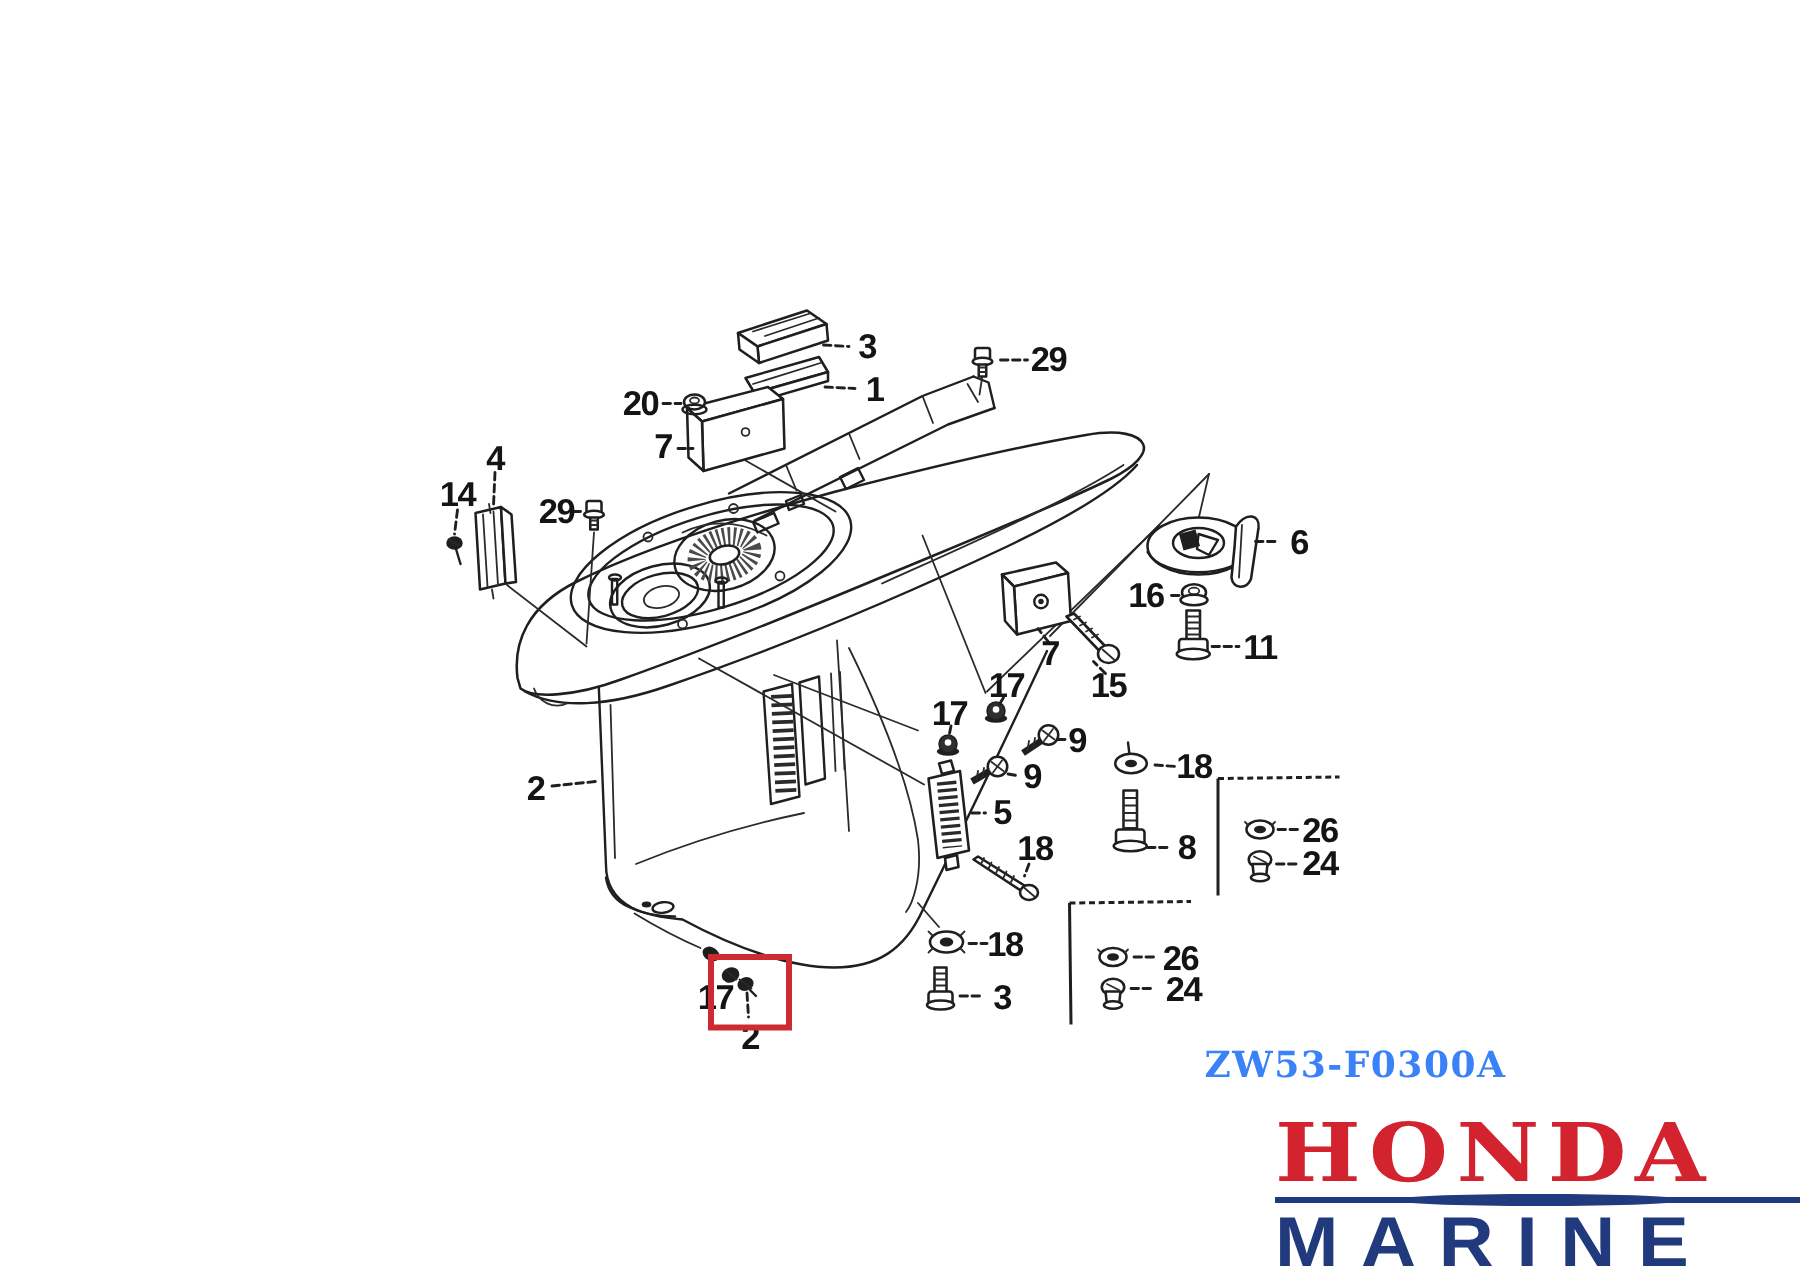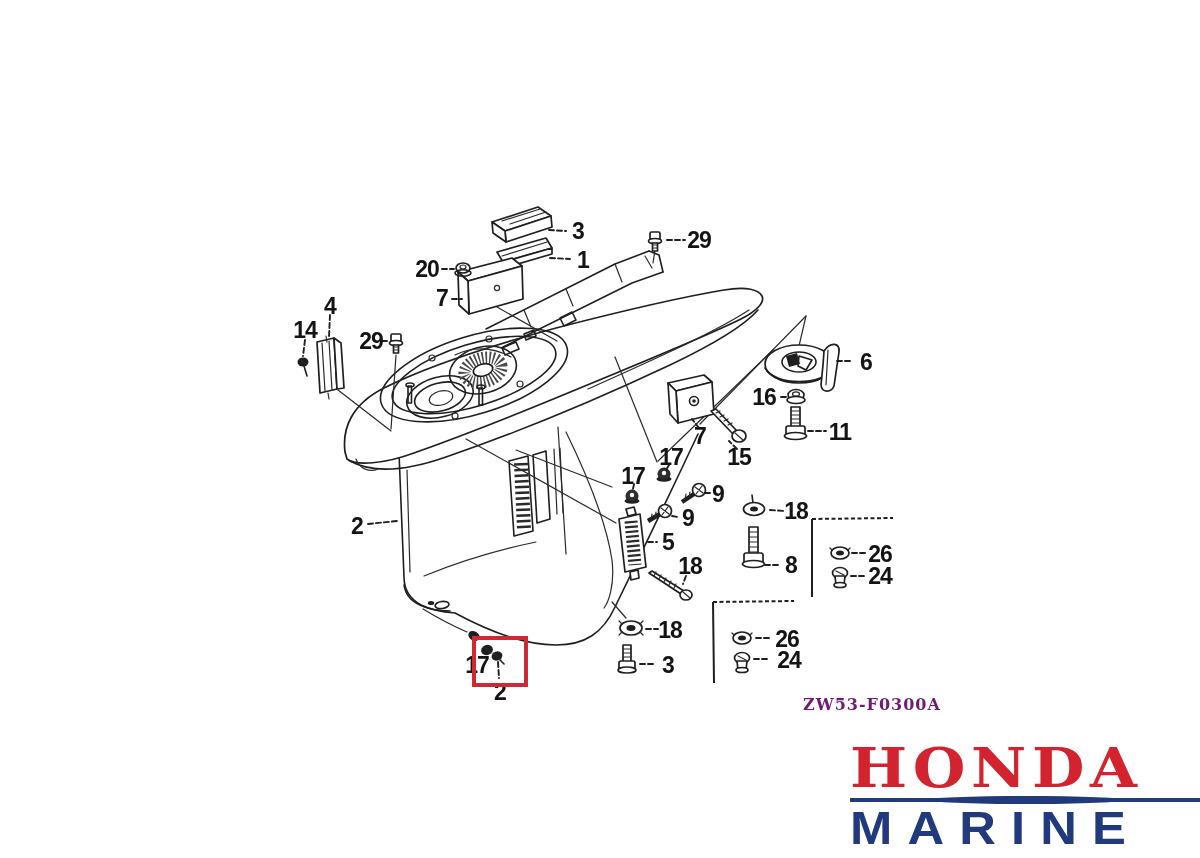--- a/index.html
+++ b/index.html
@@ -12,21 +12,21 @@
   .wfill{fill:#ffffff;stroke:#1f1f1f;stroke-width:1.7;stroke-linejoin:round;}
   .dark{fill:#1f1f1f;stroke:none;}
   .dash{fill:none;stroke:#1f1f1f;stroke-width:1.9;stroke-dasharray:5 3;stroke-linecap:round;}
   .brk{fill:none;stroke:#1f1f1f;stroke-width:2;}
   .brkd{fill:none;stroke:#1f1f1f;stroke-width:2;stroke-dasharray:4 2.5;}
   .rungs{fill:none;stroke:#2a2a2a;stroke-linecap:butt;}
   .callout{position:absolute;z-index:20;transform:translate(-50%,-50%);
            font:bold 23px/1 "Liberation Sans",sans-serif;color:#141414;letter-spacing:-1px;}
   .hlbox{position:absolute;z-index:30;border:4px solid #cd2a31;background:transparent;}
   .drawcode{position:absolute;z-index:20;font-family:"DejaVu Serif",serif;font-weight:bold;
-            font-size:16px;color:#701a75;letter-spacing:1px;text-align:right;}
+            font-size:24px;color:#3b82f6;letter-spacing:1px;text-align:right;}
   .logo{position:absolute;z-index:20;left:850px;top:741px;width:352px;}
   .logo .l1{font-family:"DejaVu Serif",serif;font-weight:800;font-size:54px;line-height:1;
             letter-spacing:5px;transform:scaleX(1.12);transform-origin:left center;white-space:nowrap;}
   .logo .rule{height:4px;margin:3px 0 2px 0;position:relative;}
   .logo .rule .mid{position:absolute;left:22%;top:-2px;width:56%;height:8px;border-radius:50%;}
   .logo .l2{font-family:"Liberation Sans",sans-serif;font-weight:bold;font-size:47px;line-height:1;
             letter-spacing:14px;transform:scaleX(1.08);transform-origin:left center;white-space:nowrap;}
 </style>
 </head>
 <body>

